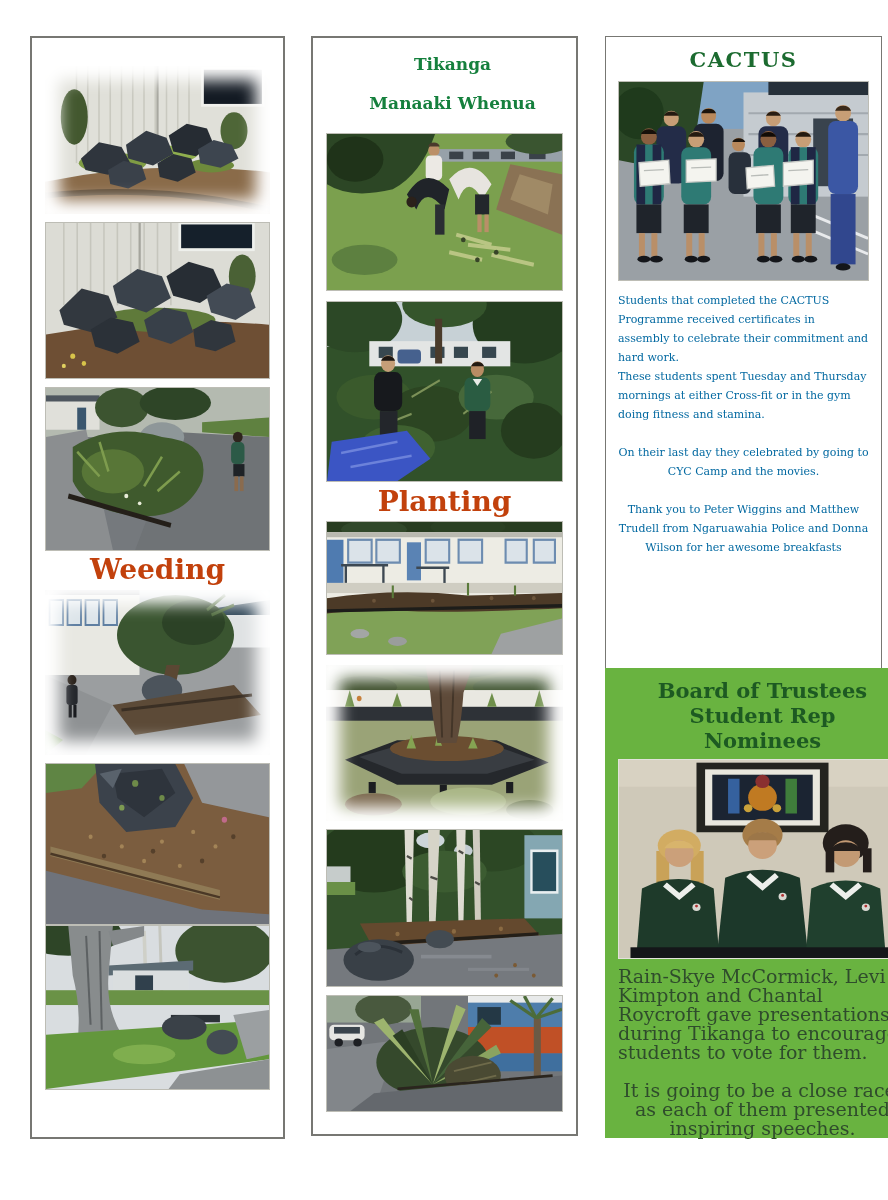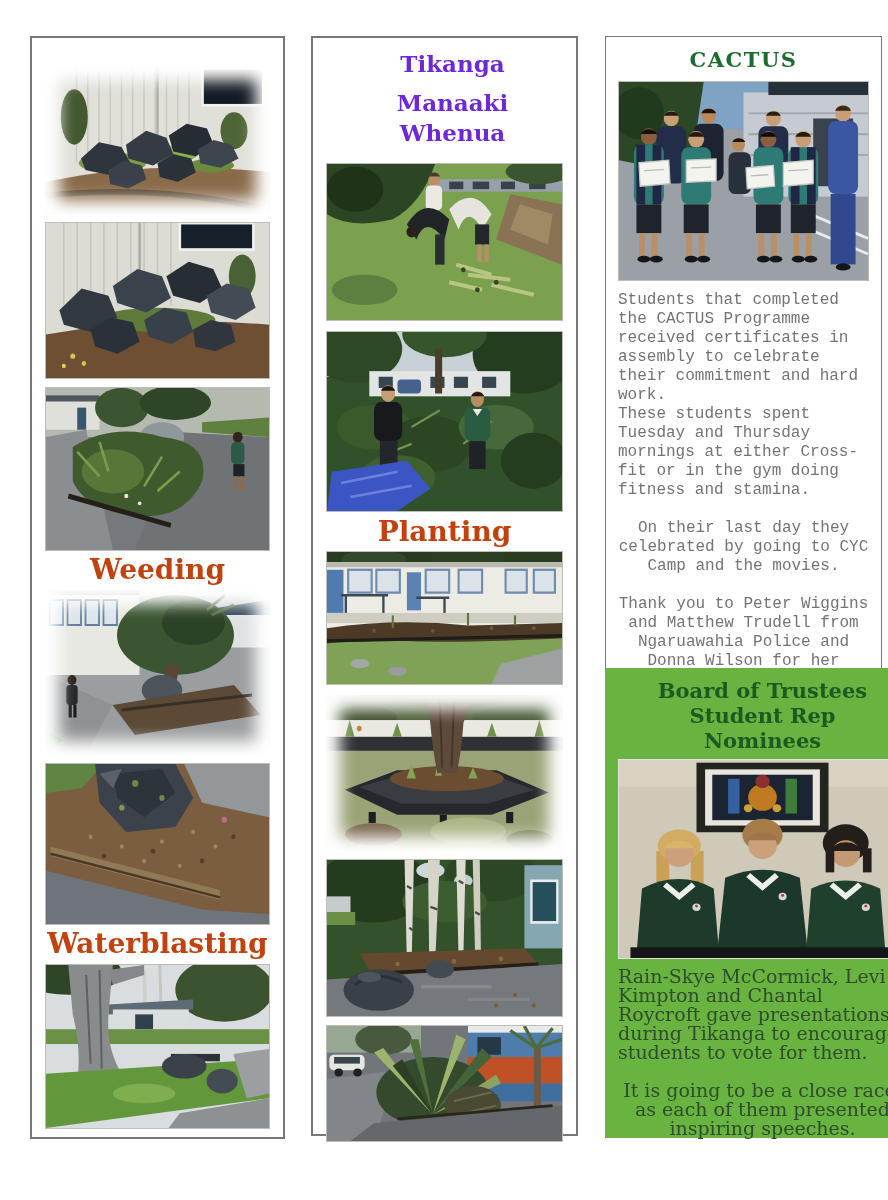--- a/index.html
+++ b/index.html
@@ -26,24 +26,24 @@
     content: ""; position: absolute; inset: 0; pointer-events: none;
     box-shadow: inset 0 0 16px 14px #ffffff;
   }
   .heading {
     font-family: "DejaVu Serif", serif; font-weight: bold; text-align: center;
     font-size: 28px; color: #c2410c; line-height: 26px; flex: 0 0 auto;
   }
   .left-panel .heading { margin: 6px 0 7px; }
   .middle-panel .heading { margin: 7px 0 6px; }
   .mid-title { margin: 2px 0 6px; text-align: center; }
-  .mid-title div { font-size: 23px; font-weight: bold; line-height: 30px; margin-bottom: 9px; color:#6d28d9;margin-left:16px;}
+  .mid-title div { font-size: 17px; font-weight: bold; line-height: 30px; margin-bottom: 9px; color:#15803d;margin-left:16px;}
   .cactus-title { color: #1c6b30; font-size: 21px; letter-spacing: 1.5px; margin: 2px 0 8px; }
   .para {
-    width: 100%; font-size: 16px; line-height: 19px; color: #737373; text-align: left; font-family: Liberation Mono, monospace;
+    width: 100%; font-size: 11px; line-height: 19px; color: #0369a1; text-align: left;
   }
   .gap-before { margin-top: 19px; text-align: center; }
   .bot-title { color: #1d5a22; font-size: 21px; line-height: 25px; text-align: center;
                font-weight: bold; margin: 4px 0 6px; }
   .bot-para { width: 100%; font-size: 19px; line-height: 19px; color: #2f4c2c; } .mb8 { margin-bottom: 8px; } .mb10 { margin-bottom: 10px; }
 </style>
 </head>
 <body>
 
 <div class="page">
@@ -209,21 +209,20 @@
             <circle cx="70" cy="40" r="1"></circle>
             <circle cx="84" cy="30" r="1"></circle>
           </g>
         <circle cx="80" cy="23" r="1.2" fill="#c06a8a"></circle>
         <path d="M2,34 L78,52 L78,56 L2,38 Z" fill="#8f7a55"></path>
         <path d="M2,37 L78,55" stroke="#4a3826" stroke-width="1"></path>
         <polygon points="0,44 70,60 100,62 100,66 0,66" fill="#6f737b"></polygon>
       </svg>
     </figure>
 
-    <h2 class="heading">Waterblasting</h2>
 
     <figure class="photo sharp" style="height:165px" aria-label="Waterblasted paths around a large tree trunk, bright lawn and dark rocks">
       <svg viewBox="0 0 100 66" preserveAspectRatio="none">
         <rect width="100" height="66" fill="#d9dde0"></rect>
         <ellipse cx="10" cy="3" rx="24" ry="9" fill="#2e4527"></ellipse>
         <ellipse cx="80" cy="10" rx="22" ry="13" fill="#3c5330"></ellipse>
         <line x1="44" y1="2" x2="45" y2="30" stroke="#cfd0c8" stroke-width="1.6"></line>
         <line x1="51" y1="0" x2="52" y2="28" stroke="#c5c6be" stroke-width="1.3"></line>
         <polygon points="28,16 66,14 66,18 28,20" fill="#5c6b74"></polygon>
         <rect x="30" y="18" width="34" height="8" fill="#dadedf"></rect>

